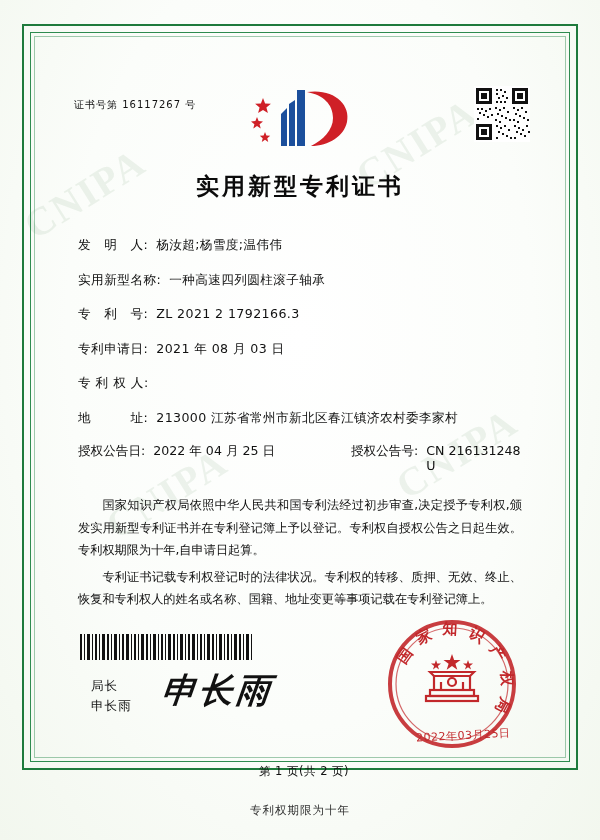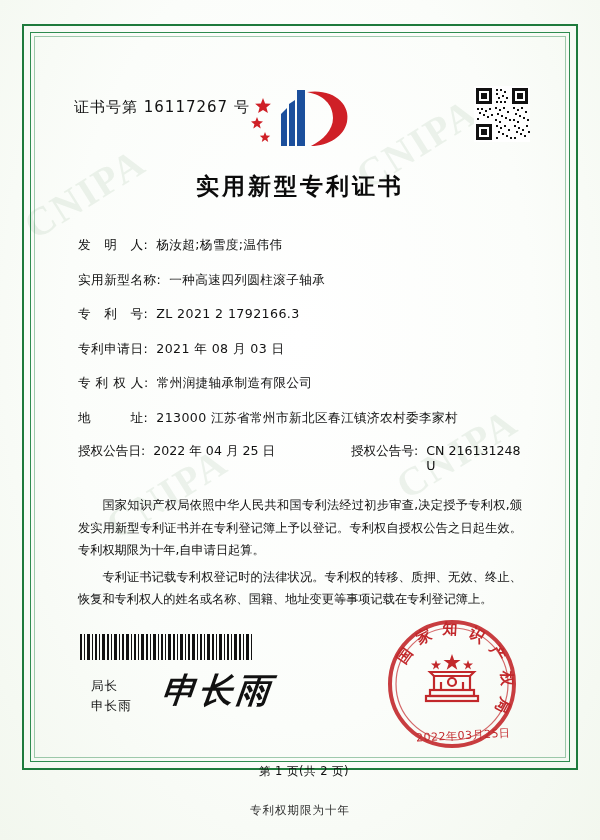--- a/index.html
+++ b/index.html
@@ -67,21 +67,21 @@
     top: 46px;
     right: 42px;
     bottom: 90px;
   }
 
   
   .cert-no {
     position: absolute;
     left: 32px;
     top: 52px;
-    font-size: 15px;
+    font-size: 10px;
     color: #111;
     font-family: "DejaVu Sans", "Liberation Sans", sans-serif;
     letter-spacing: 1px;
   }
 
   .logo {
     position: absolute;
     left: 50%;
     top: 38px;
     transform: translateX(-50%);
@@ -368,21 +368,20 @@
         <span class="val">ZL 2021 2 1792166.3</span>
       </div>
 
       <div class="field">
         <span class="lbl">专利申请日:</span>
         <span class="val">2021 年 08 月 03 日</span>
       </div>
 
       <div class="field">
         <span class="lbl">专 利 权 人:</span>
-        <span class="val">常州润捷轴承制造有限公司</span>
       </div>
 
       <div class="field">
         <span class="lbl">地　　　址:</span>
         <span class="val">213000 江苏省常州市新北区春江镇济农村委李家村</span>
       </div>
 
       <div class="row2">
         <span class="cell left">
           <span class="lbl">授权公告日:</span>

